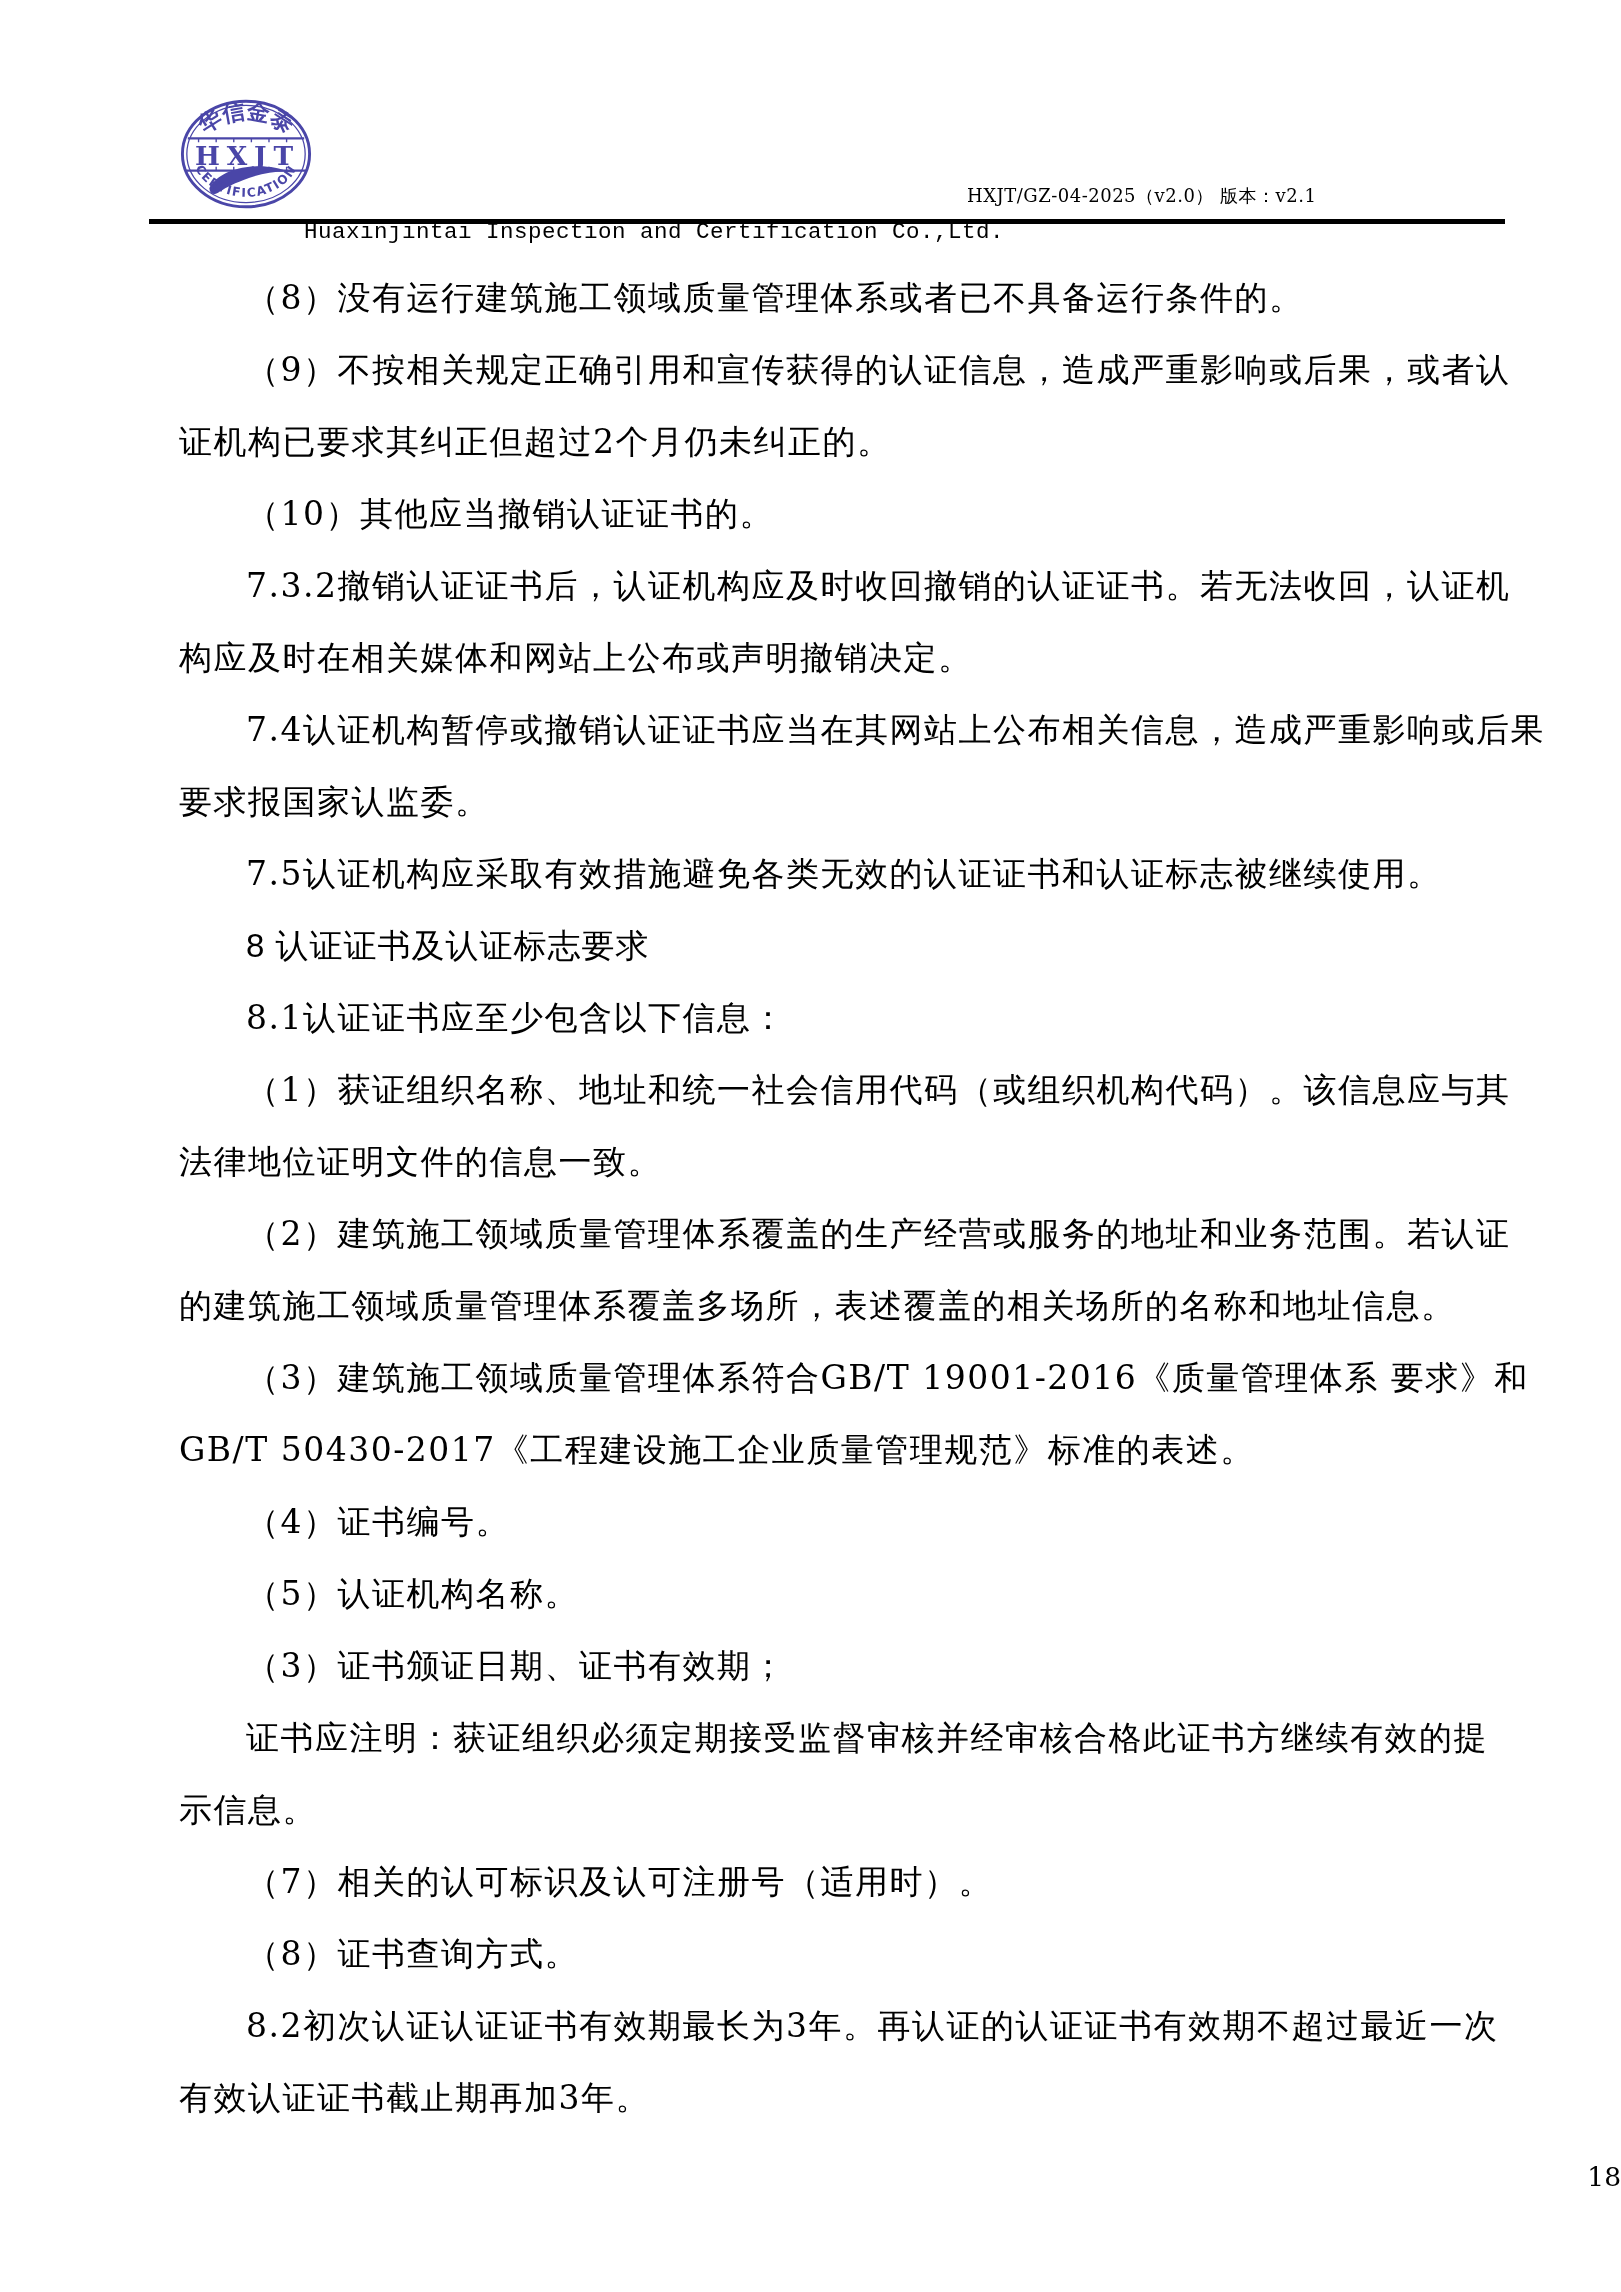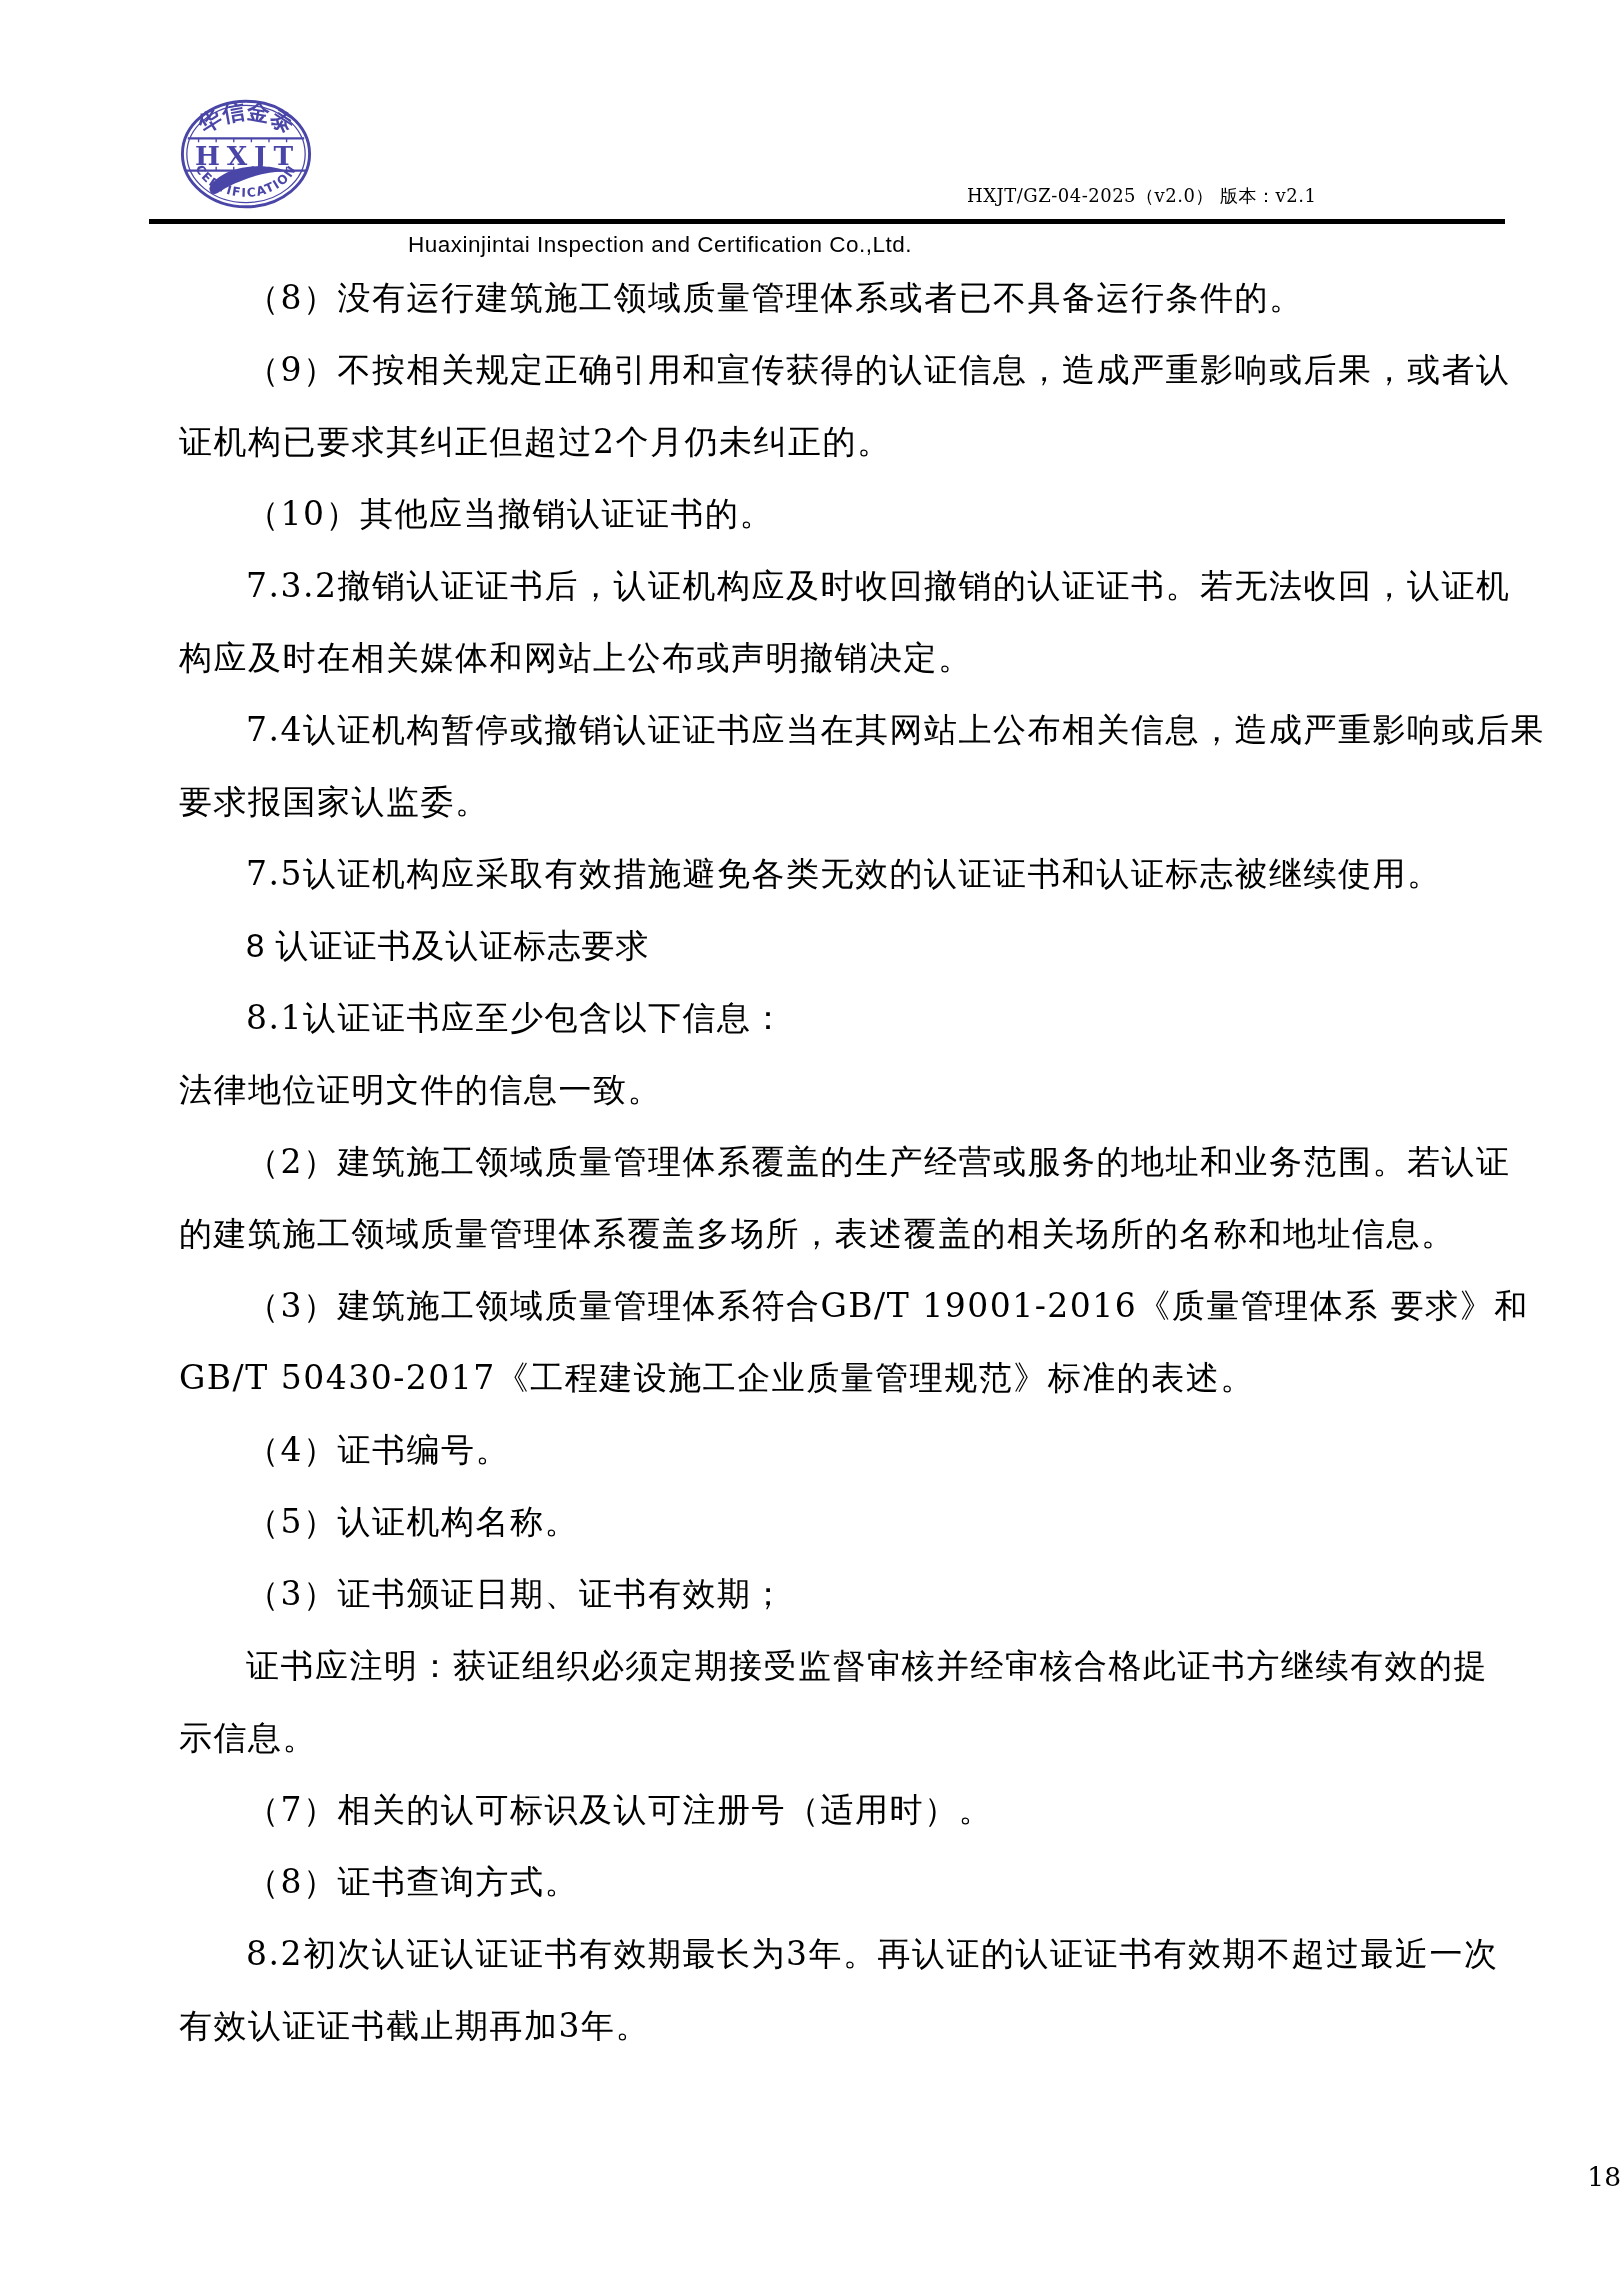--- a/index.html
+++ b/index.html
@@ -24,23 +24,23 @@
   .doc-number{
     position:absolute;left:967px;top:184px;width:549px;
     font-size:18px;letter-spacing:0.5px;white-space:nowrap;
     font-family:"DejaVu Serif","Liberation Serif",serif;
   }
   .header-rule{
     position:absolute;left:149px;top:219px;width:1356px;height:4.9px;
     background:#000;
   }
   .company-en{
-    position:absolute;left:304px;top:232px;width:608px;
+    position:absolute;left:304px;top:219px;width:608px;
     text-align:right;font-size:22.5px;letter-spacing:0.5px;
-    font-family:Liberation Sans, sans-serif;
+    font-family:Liberation Mono, monospace;
     white-space:nowrap;
   }
   
   .doc-body{
     position:absolute;left:179px;top:262px;width:1325px;
     font-size:33px;line-height:72px;letter-spacing:1.5px;
   }
   .doc-body .line{
     white-space:nowrap;height:72px;
   }
@@ -111,20 +111,21 @@
       <div class="line indent">（9）不按相关规定正确引用和宣传获得的认证信息，造成严重影响或后果，或者认</div>
       <div class="line">证机构已要求其纠正但超过2个月仍未纠正的。</div>
       <div class="line indent">（10）其他应当撤销认证证书的。</div>
       <div class="line indent">7.3.2撤销认证证书后，认证机构应及时收回撤销的认证证书。若无法收回，认证机</div>
       <div class="line">构应及时在相关媒体和网站上公布或声明撤销决定。</div>
       <div class="line indent">7.4认证机构暂停或撤销认证证书应当在其网站上公布相关信息，造成严重影响或后果</div>
       <div class="line">要求报国家认监委。</div>
       <div class="line indent">7.5认证机构应采取有效措施避免各类无效的认证证书和认证标志被继续使用。</div>
       <div class="line indent heading">8 认证证书及认证标志要求</div>
       <div class="line indent">8.1认证证书应至少包含以下信息：</div>
+      <div class="line indent">（1）获证组织名称、地址和统一社会信用代码（或组织机构代码）。该信息应与其</div>
       <div class="line">法律地位证明文件的信息一致。</div>
       <div class="line indent">（2）建筑施工领域质量管理体系覆盖的生产经营或服务的地址和业务范围。若认证</div>
       <div class="line">的建筑施工领域质量管理体系覆盖多场所，表述覆盖的相关场所的名称和地址信息。</div>
       <div class="line indent">（3）建筑施工领域质量管理体系符合GB/T 19001-2016《质量管理体系 要求》和</div>
       <div class="line">GB/T 50430-2017《工程建设施工企业质量管理规范》标准的表述。</div>
       <div class="line indent">（4）证书编号。</div>
       <div class="line indent">（5）认证机构名称。</div>
       <div class="line indent">（3）证书颁证日期、证书有效期；</div>
       <div class="line indent">证书应注明：获证组织必须定期接受监督审核并经审核合格此证书方继续有效的提</div>
       <div class="line">示信息。</div>

